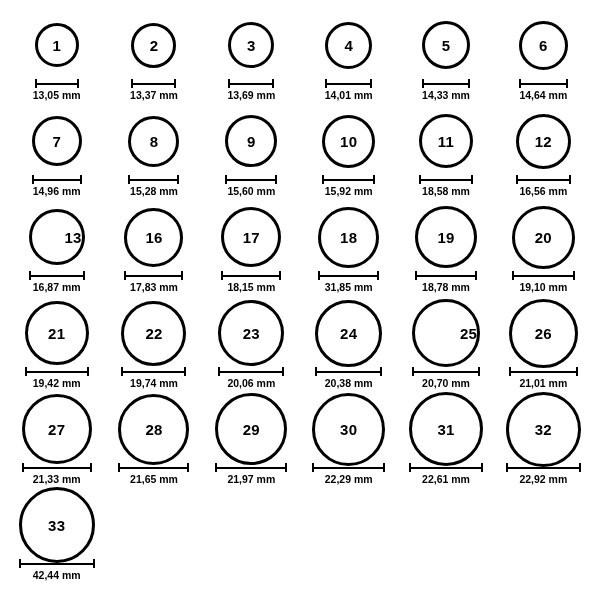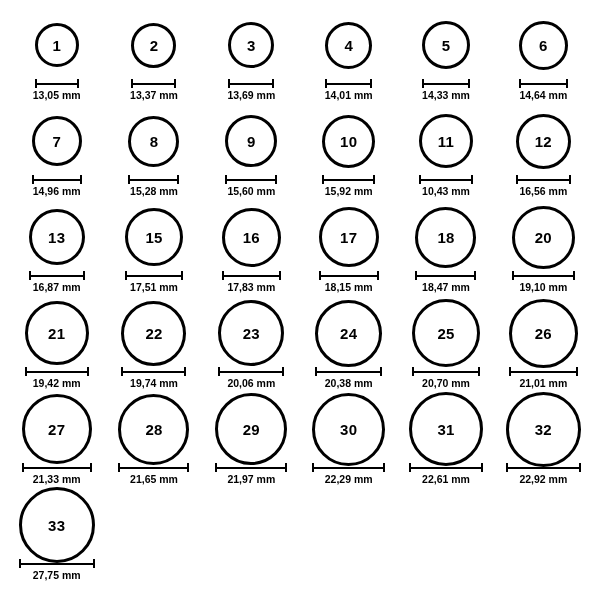--- a/index.html
+++ b/index.html
@@ -225,60 +225,47 @@
         <div class="ring-wrap">
           <div class="ring" style="width: 54px; height: 54px;">
             <span class="ring-label">11</span>
           </div>
         </div>
         <div class="measure" style="width: 54px;">
           <div class="bar"></div>
           <div class="tick left"></div>
           <div class="tick right"></div>
         </div>
-        <div class="size-text">10,43 mm</div>
+        <div class="size-text">18,58 mm</div>
       </div>
       <div class="cell">
         <div class="ring-wrap">
           <div class="ring" style="width: 55px; height: 55px; text-align: center;">
             <span class="ring-label">12</span>
           </div>
         </div>
         <div class="measure" style="width: 55px;">
           <div class="bar"></div>
           <div class="tick left"></div>
           <div class="tick right"></div>
         </div>
         <div class="size-text">16,56 mm</div>
       </div>
       <div class="cell">
         <div class="ring-wrap">
-          <div class="ring" style="width: 56px; height: 56px;">
+          <div class="ring" style="width: 56px; height: 56px; justify-content: flex-end;">
             <span class="ring-label">13</span>
           </div>
         </div>
         <div class="measure" style="width: 56px;">
           <div class="bar"></div>
           <div class="tick left"></div>
           <div class="tick right"></div>
         </div>
         <div class="size-text">16,87 mm</div>
-      </div>
-      <div class="cell">
-        <div class="ring-wrap">
-          <div class="ring" style="width: 58px; height: 58px;">
-            <span class="ring-label">15</span>
-          </div>
-        </div>
-        <div class="measure" style="width: 58px;">
-          <div class="bar"></div>
-          <div class="tick left"></div>
-          <div class="tick right"></div>
-        </div>
-        <div class="size-text">17,51 mm</div>
       </div>
       <div class="cell">
         <div class="ring-wrap">
           <div class="ring" style="width: 59px; height: 59px;">
             <span class="ring-label">16</span>
           </div>
         </div>
         <div class="measure" style="width: 59px;">
           <div class="bar"></div>
           <div class="tick left"></div>
@@ -303,21 +290,34 @@
         <div class="ring-wrap">
           <div class="ring" style="width: 61px; height: 61px;">
             <span class="ring-label">18</span>
           </div>
         </div>
         <div class="measure" style="width: 61px;">
           <div class="bar"></div>
           <div class="tick left"></div>
           <div class="tick right"></div>
         </div>
-        <div class="size-text">18,47 mm</div>
+        <div class="size-text">31,85 mm</div>
+      </div>
+      <div class="cell">
+        <div class="ring-wrap">
+          <div class="ring" style="width: 62px; height: 62px;">
+            <span class="ring-label">19</span>
+          </div>
+        </div>
+        <div class="measure" style="width: 62px;">
+          <div class="bar"></div>
+          <div class="tick left"></div>
+          <div class="tick right"></div>
+        </div>
+        <div class="size-text">18,78 mm</div>
       </div>
       <div class="cell">
         <div class="ring-wrap">
           <div class="ring" style="width: 63px; height: 63px;">
             <span class="ring-label">20</span>
           </div>
         </div>
         <div class="measure" style="width: 63px;">
           <div class="bar"></div>
           <div class="tick left"></div>
@@ -372,21 +372,21 @@
         </div>
         <div class="measure" style="width: 67px;">
           <div class="bar"></div>
           <div class="tick left"></div>
           <div class="tick right"></div>
         </div>
         <div class="size-text">20,38 mm</div>
       </div>
       <div class="cell">
         <div class="ring-wrap">
-          <div class="ring" style="width: 68px; height: 68px;">
+          <div class="ring" style="width: 68px; height: 68px; justify-content: flex-end;">
             <span class="ring-label">25</span>
           </div>
         </div>
         <div class="measure" style="width: 68px;">
           <div class="bar"></div>
           <div class="tick left"></div>
           <div class="tick right"></div>
         </div>
         <div class="size-text">20,70 mm</div>
       </div>
@@ -485,16 +485,16 @@
         <div class="ring-wrap">
           <div class="ring" style="width: 76px; height: 76px;">
             <span class="ring-label">33</span>
           </div>
         </div>
         <div class="measure" style="width: 76px;">
           <div class="bar"></div>
           <div class="tick left"></div>
           <div class="tick right"></div>
         </div>
-        <div class="size-text">27,75 mm</div>
+        <div class="size-text">42,44 mm</div>
       </div>
     </div>
 </div>
 
 </body></html>

